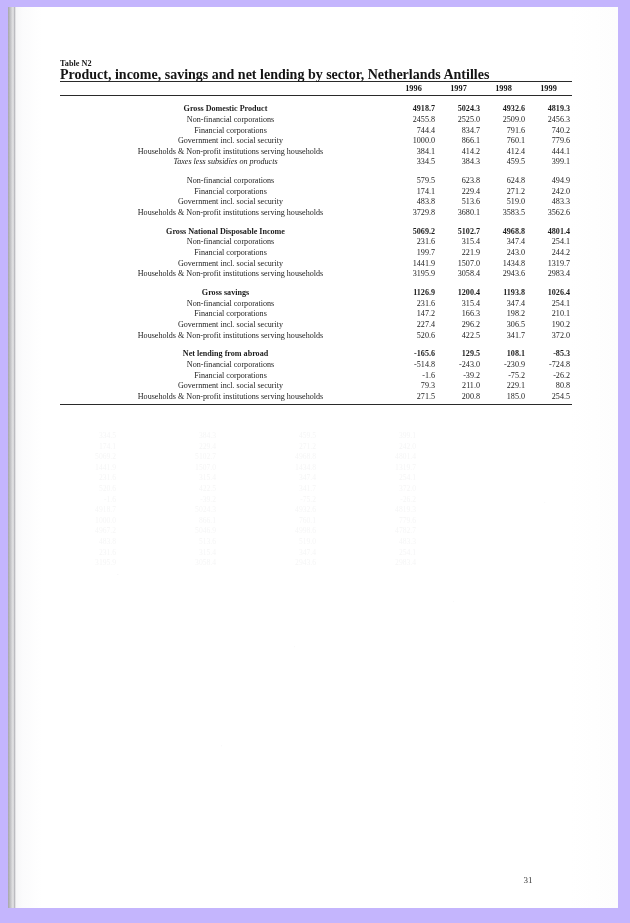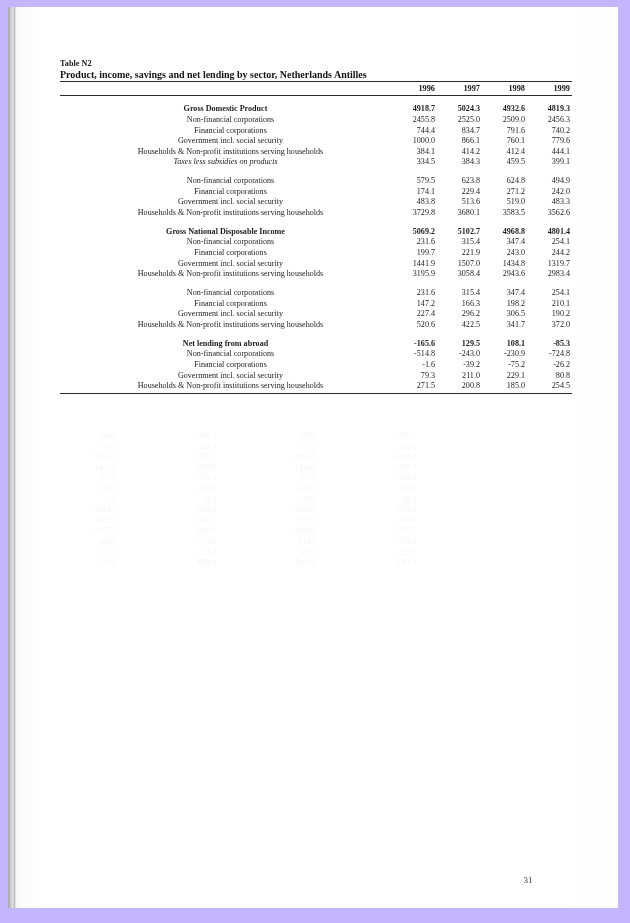--- a/index.html
+++ b/index.html
@@ -64,40 +64,39 @@
 
   .tbl-label {
     font-weight: bold;
     font-size: 8.2px;
     letter-spacing: 0.05px;
     color: #1a1a1a;
     line-height: 11px;
   }
   .tbl-caption {
     font-weight: bold;
-    font-size: 10px;
+    font-size: 14px;
     color: #141414;
     line-height: 11px;
     padding-bottom: 1px;
   }
 
   table.n2 {
     border-collapse: collapse;
     width: 512px;
     font-size: 8.1px;
     color: #1c1c1c;
     table-layout: fixed;
   }
   table.n2 col.c-label { width: 332px; }
   table.n2 col.c-num   { width: 45px; }
 
   thead th {
     font-weight: bold;
     font-size: 8.3px;
-    text-align: right;
     padding: 2px 2px 2.2px 0;
     color: #141414;
     border-top: 1.1px solid #2a2a2a;
     border-bottom: 1.1px solid #2a2a2a;
   }
   thead th.th-label {
     border-top: 1.1px solid #2a2a2a;
     border-bottom: 1.1px solid #2a2a2a;
   }
 
@@ -404,20 +403,27 @@
             <tr class="indent">
               <td class="lbl">Households &amp; Non-profit institutions serving households</td>
               <td class="num">3195.9</td>
               <td class="num">3058.4</td>
               <td class="num">2943.6</td>
               <td class="num">2983.4</td>
             </tr>
             <tr class="spacer">
               <td colspan="5"></td>
             </tr>
+            <tr class="group-head">
+              <td class="lbl">Gross savings</td>
+              <td class="num">1126.9</td>
+              <td class="num">1200.4</td>
+              <td class="num">1193.8</td>
+              <td class="num">1026.4</td>
+            </tr>
             <tr class="indent">
               <td class="lbl">Non-financial corporations</td>
               <td class="num">231.6</td>
               <td class="num">315.4</td>
               <td class="num">347.4</td>
               <td class="num">254.1</td>
             </tr>
             <tr class="indent">
               <td class="lbl">Financial corporations</td>
               <td class="num">147.2</td>

